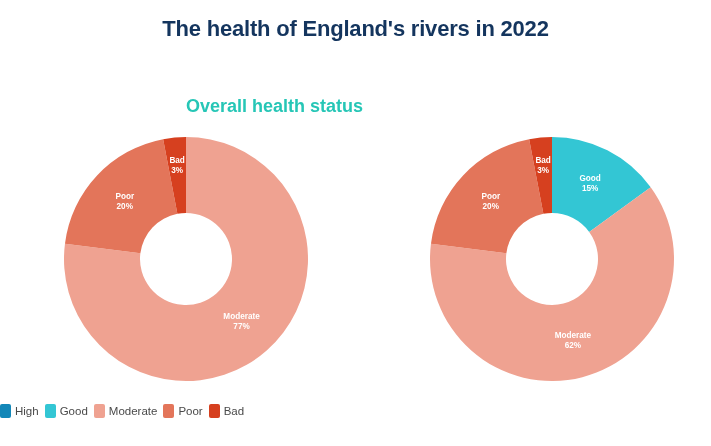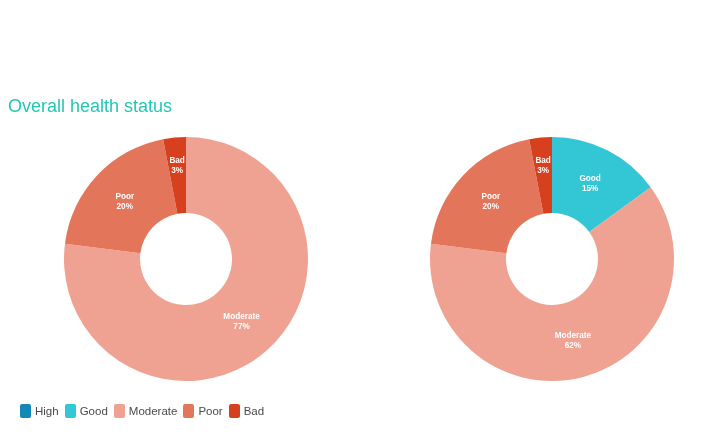--- a/index.html
+++ b/index.html
@@ -37,23 +37,23 @@
     width: 355px;
     height: 300px;
   }
   #panel-overall { left: 8px; }
   #panel-ecological { left: 392px; width: 319px; }
   .panel-title {
     position: absolute;
     top: 0;
     left: 0;
     width: 100%;
-    text-align: left;
+    text-align: right;
     font-size: 18px;
-    font-weight: normal;
+    font-weight: bold;
     color: #26c6b6;
     font-family: "Liberation Sans", sans-serif;
   }
   .donut-wrap {
     position: absolute;
     top: 38px;
     left: 50%;
     transform: translateX(-50%);
     width: 250px;
     height: 250px;
@@ -67,21 +67,21 @@
   .slice-label {
     font-family: "Liberation Sans", sans-serif;
     font-size: 8.2px;
     font-weight: bold;
     fill: #ffffff;
     text-anchor: middle;
     dominant-baseline: middle;
   }
   #legend {
     position: absolute;
-    left: 20px;
+    left: 0;
     top: 404px;
     display: flex;
     align-items: center;
     gap: 6px;
   }
   .legend-item {
     display: flex;
     align-items: center;
     gap: 4px;
   }
@@ -96,20 +96,21 @@
     color: #4a4a4a;
     font-family: "Liberation Sans", sans-serif;
     white-space: nowrap;
   }
 </style>
 </head>
 <body>
 
 <div id="figure">
 
+  <div class="main-title">The health of England's rivers in 2022</div>
 
   <div class="panel" id="panel-overall">
     <div class="panel-title">Overall health status</div>
     <div class="donut-wrap">
       <svg id="donut-0" viewBox="0 0 250 250">
           <path d="M 125.00000000000001 3 A 122 122 0 1 1 3.962006439633697 109.70934550515493 L 79.36272373953402 119.23467125604202 A 46 46 0 1 0 125 79 Z" fill="#EFA291"></path>
           <path d="M 3.962006439633697 109.70934550515493 A 122 122 0 0 1 102.1394796205415 5.160955411100005 L 116.38045952905662 79.81478646648033 A 46 46 0 0 0 79.36272373953402 119.23467125604202 Z" fill="#E3755A"></path>
           <path d="M 102.1394796205415 5.160955411100005 A 122 122 0 0 1 124.99999999999997 3 L 124.99999999999999 79 A 46 46 0 0 0 116.38045952905662 79.81478646648033 Z" fill="#D6401F"></path>
           <g>
             <text class="slice-label" x="180.55019668718677" y="183.0093298489586">Moderate</text>

